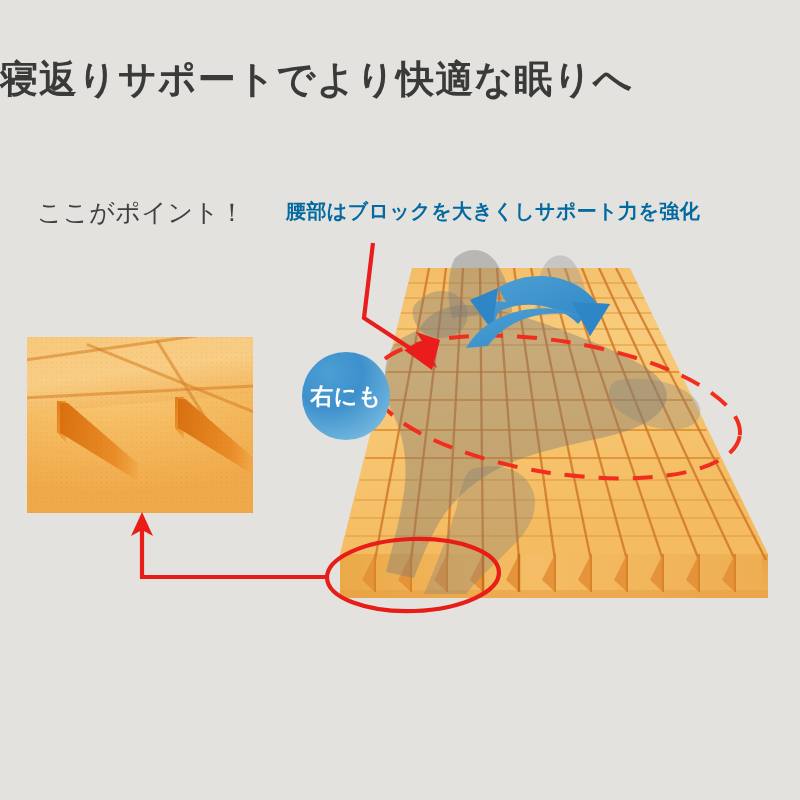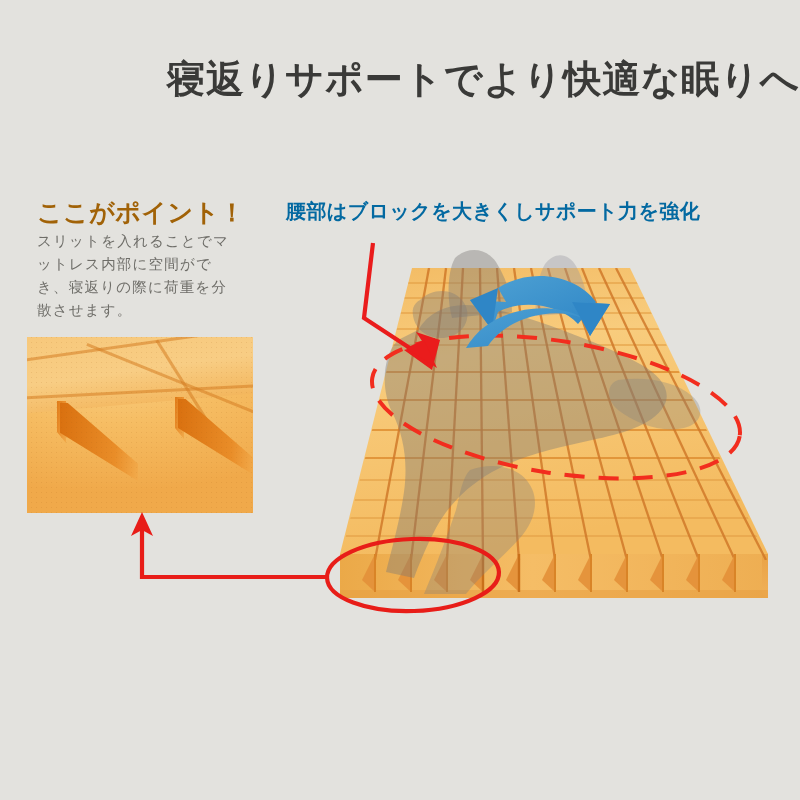--- a/index.html
+++ b/index.html
@@ -8,31 +8,31 @@
     background:#e3e2de;
     font-family:"Liberation Sans","DejaVu Sans",sans-serif;
     overflow:hidden;
     position:relative;
   }
   #stage{position:absolute;inset:0;width:800px;height:800px;}
 
   
   .headline{
     position:absolute;left:0;top:54px;width:800px;
-    text-align:right;
+    text-align:left;
     font-size:38px;font-weight:bold;
     letter-spacing:1px;
     color:#3a3a38;
     white-space:nowrap;
   }
 
   
   .point-head{
     position:absolute;left:37px;top:196px;
-    font-size:25px;font-weight:bold;color:#a16207;
+    font-size:25px;font-weight:normal;color:#404040;
     letter-spacing:0.5px;white-space:nowrap;text-align:center;
   }
   .point-body{
     position:absolute;left:37px;top:230px;width:205px;
     font-size:14.5px;line-height:1.58;
     color:#6e6d68;letter-spacing:1.2px;
   }
 
   
   .lumbar-caption{
@@ -95,21 +95,20 @@
   .bubble.right{left:668px;top:352px;}
 </style>
 </head>
 <body>
 
 <div id="stage">
 
   <div class="headline">寝返りサポートでより快適な眠りへ</div>
 
   <div class="point-head">ここがポイント！</div>
-  <div class="point-body">スリットを入れることでマットレス内部に空間ができ、寝返りの際に荷重を分散させます。</div>
 
   <div class="lumbar-caption">腰部はブロックを大きくしサポート力を強化</div>
 
   <div class="photo">
     <div class="ph-base"></div>
     <div class="ph-top"></div>
 
     <div class="ph-ridge" style="left:-20px;top:24px;width:300px;transform:rotate(-8deg);"></div>
     <div class="ph-ridge" style="left:60px;top:6px;width:220px;transform:rotate(22deg);"></div>
     <div class="ph-ridge" style="left:130px;top:2px;width:130px;transform:rotate(58deg);"></div>
@@ -277,14 +276,15 @@
       <ellipse cx="413" cy="575" rx="86" ry="36" transform="rotate(-2 413 575)" fill="none" stroke="#e81d18" stroke-width="4.2"></ellipse>
     </g>
 
     <g>
       <polyline points="327,577 142,577 142,528" fill="none" stroke="#e81d18" stroke-width="4.2" stroke-linejoin="miter"></polyline>
       <polygon points="142,512 131,536 142,530 153,536" fill="#e81d18"></polygon>
     </g>
   </svg>
   </div>
 
+  <div class="bubble left">右にも</div>
 
 </div>
 
 </body></html>

